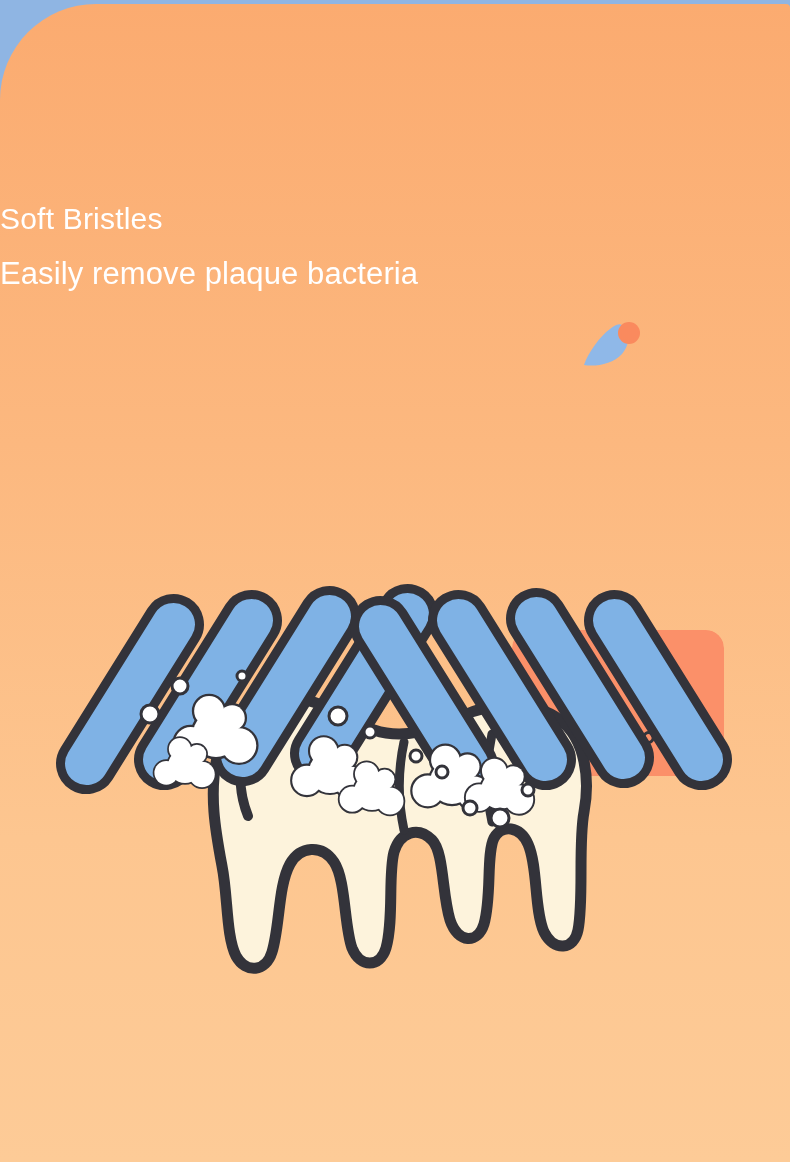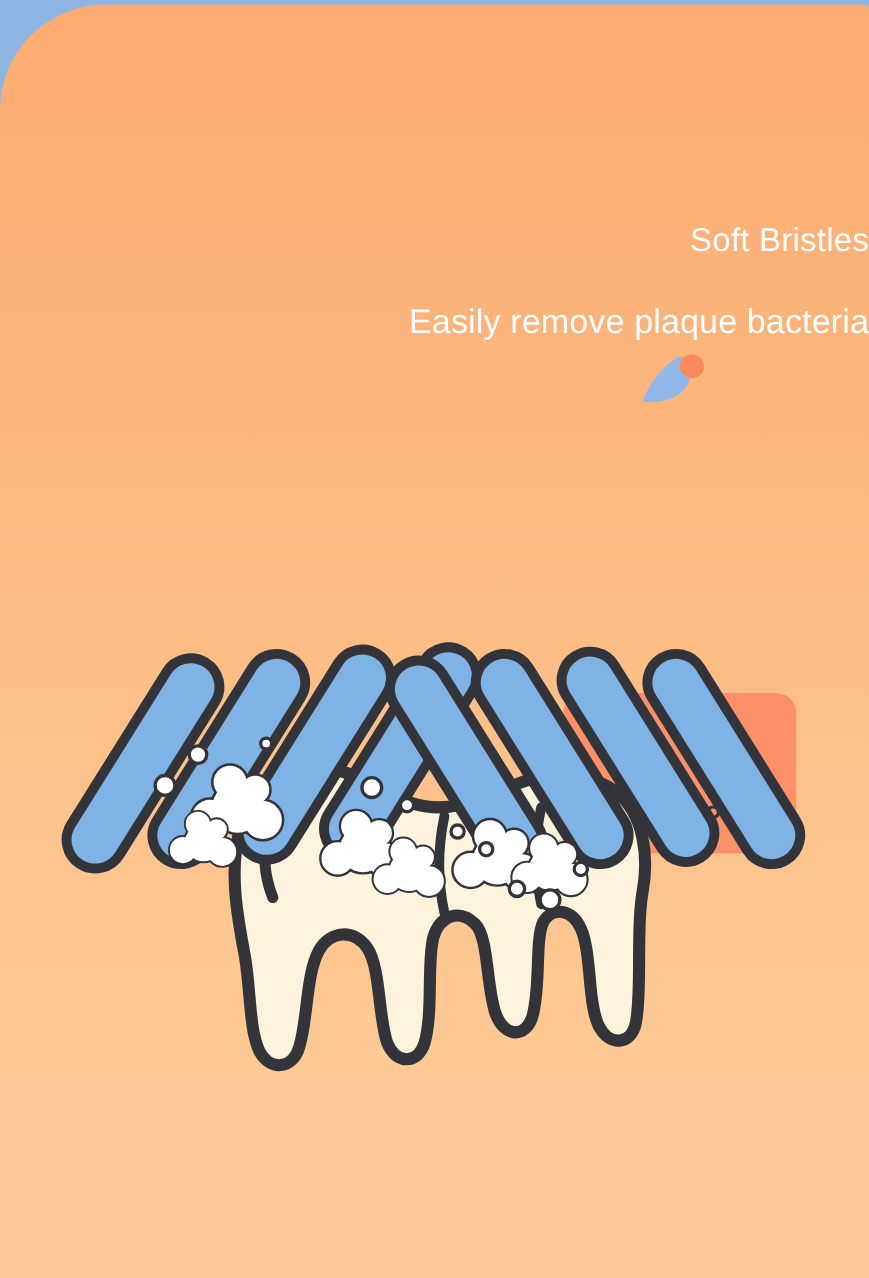--- a/index.html
+++ b/index.html
@@ -41,38 +41,37 @@
     border-top-right-radius: 4px;
     overflow: hidden;
   }
 
   
   #headings {
     position: absolute;
     left: 0;
     top: 196px;
     width: 790px;
-    text-align: right;
+    text-align: left;
     color: #ffffff;
   }
   #title-line {
     font-size: 30px;
     font-weight: 400;
     letter-spacing: 0.2px;
     line-height: 1.25;
     white-space: nowrap;
   }
   #subtitle-line {
-    margin-top: 36px;
+    margin-top: 17px;
     font-size: 31px;
     font-weight: 400;
     letter-spacing: 0.1px;
     line-height: 1.25;
     white-space: nowrap;
-    padding-left: 12px;
   }
 
   
   #deco {
     position: absolute;
     left: 578px;
     top: 316px;
     width: 70px;
     height: 58px;
   }

